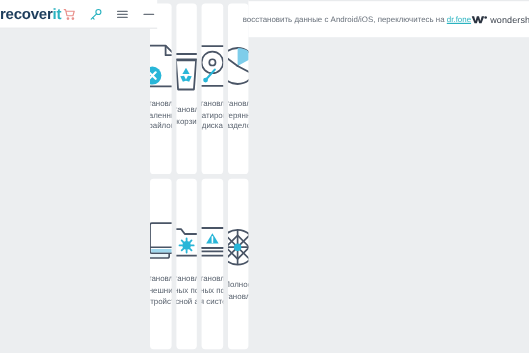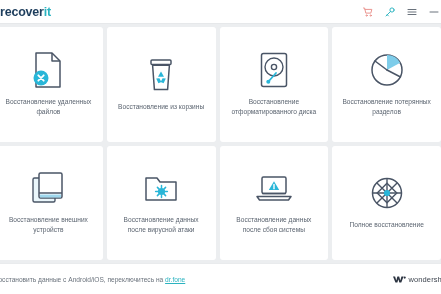--- a/index.html
+++ b/index.html
@@ -14,21 +14,21 @@
     font-family: "Liberation Sans", sans-serif;
     -webkit-font-smoothing: antialiased;
   }
 
   #app {
     position: relative;
     width: 441px;
     height: 294px;
     background: #eceef0;
     display: flex;
-    flex-direction: column;
+    flex-direction: row;
   }
 
   
   .titlebar {
     height: 23px;
     background: #ffffff;
     border-bottom: 1px solid #e6e8ea;
     display: flex;
     align-items: center;
     flex: 0 0 auto;

